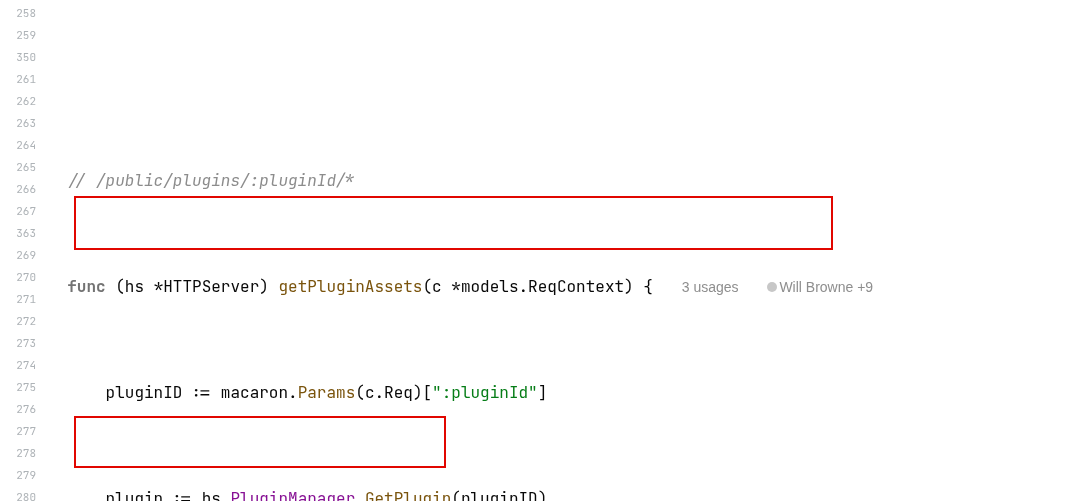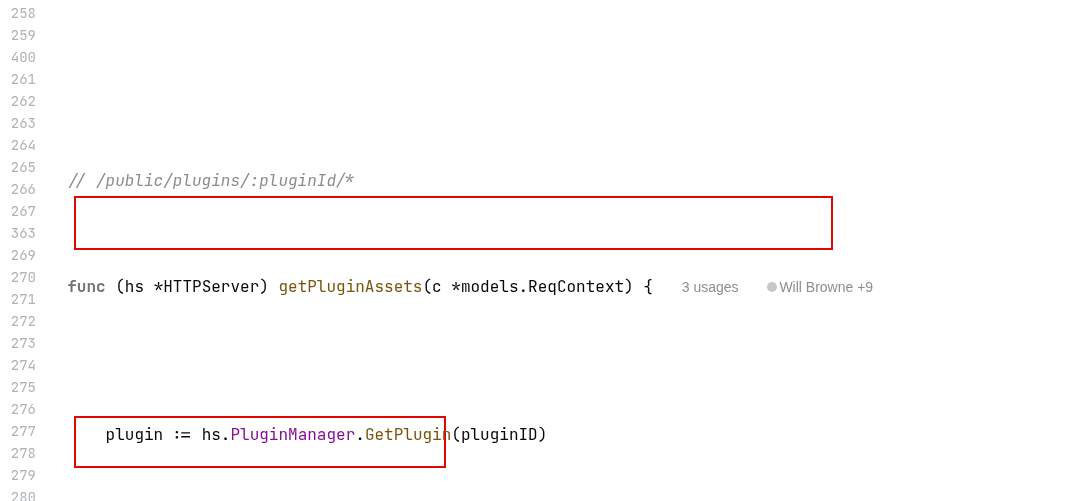--- a/index.html
+++ b/index.html
@@ -24,21 +24,21 @@
     background: #ffffff;
     color: #aeb3b7;
     text-align: right;
     padding-top: 2px;
     user-select: none;
   }
   .gutter .ln {
     height: 22px;
     line-height: 22px;
     padding-right: 4px;
-    font-size: 14px;
+    font-size: 11px;
   }
   .code {
     position: relative;
     flex: 1;
     padding-left: 8px;
     padding-top: 2px;
     white-space: pre;
   }
   .line {
     height: 22px;
@@ -71,21 +71,21 @@
   }
 </style>
 </head>
 <body>
 
 <div class="editor">
   <div class="gutter">
 
   <div class="ln">258</div>
       <div class="ln">259</div>
-      <div class="ln">400</div>
+      <div class="ln">350</div>
       <div class="ln">261</div>
       <div class="ln">262</div>
       <div class="ln">263</div>
       <div class="ln">264</div>
       <div class="ln">265</div>
       <div class="ln">266</div>
       <div class="ln">267</div>
       <div class="ln">363</div>
       <div class="ln">269</div>
       <div class="ln">270</div>
@@ -106,20 +106,21 @@
     <div class="redbox" style="left:34px; top:196px; width:755px; height:50px;"></div>
     <div class="redbox" style="left:34px; top:416px; width:368px; height:48px;"></div>
 
     
     <div class="line"><span>  </span><span class="tok-cmt">// /public/plugins/:pluginId/*</span></div>
 
     
     <div class="line"><span>  </span><span class="tok-kw">func</span> (<span>hs</span> <span>*</span><span>HTTPServer</span>) <span class="tok-fn">getPluginAssets</span>(<span>c</span> <span>*</span><span>models.ReqContext</span><span>) {</span>   <span class="inlay-meta"><span>3 usages</span></span>   <span class="inlay-meta"><span class="pers"></span><span>Will Browne +9</span></span></div>
 
     
+    <div class="line"><span>      </span><span>pluginID</span> <span>:=</span> <span>macaron</span>.<span class="tok-fn">Params</span>(<span>c.Req</span>)[<span class="tok-str">":pluginId"</span>]</div>
 
     
     <div class="line"><span>      </span><span>plugin</span> <span>:=</span> <span>hs</span>.<span class="tok-fld">PluginManager</span>.<span class="tok-fn">GetPlugin</span>(<span>pluginID</span>)</div>
 
     
     
 
     
     
 

